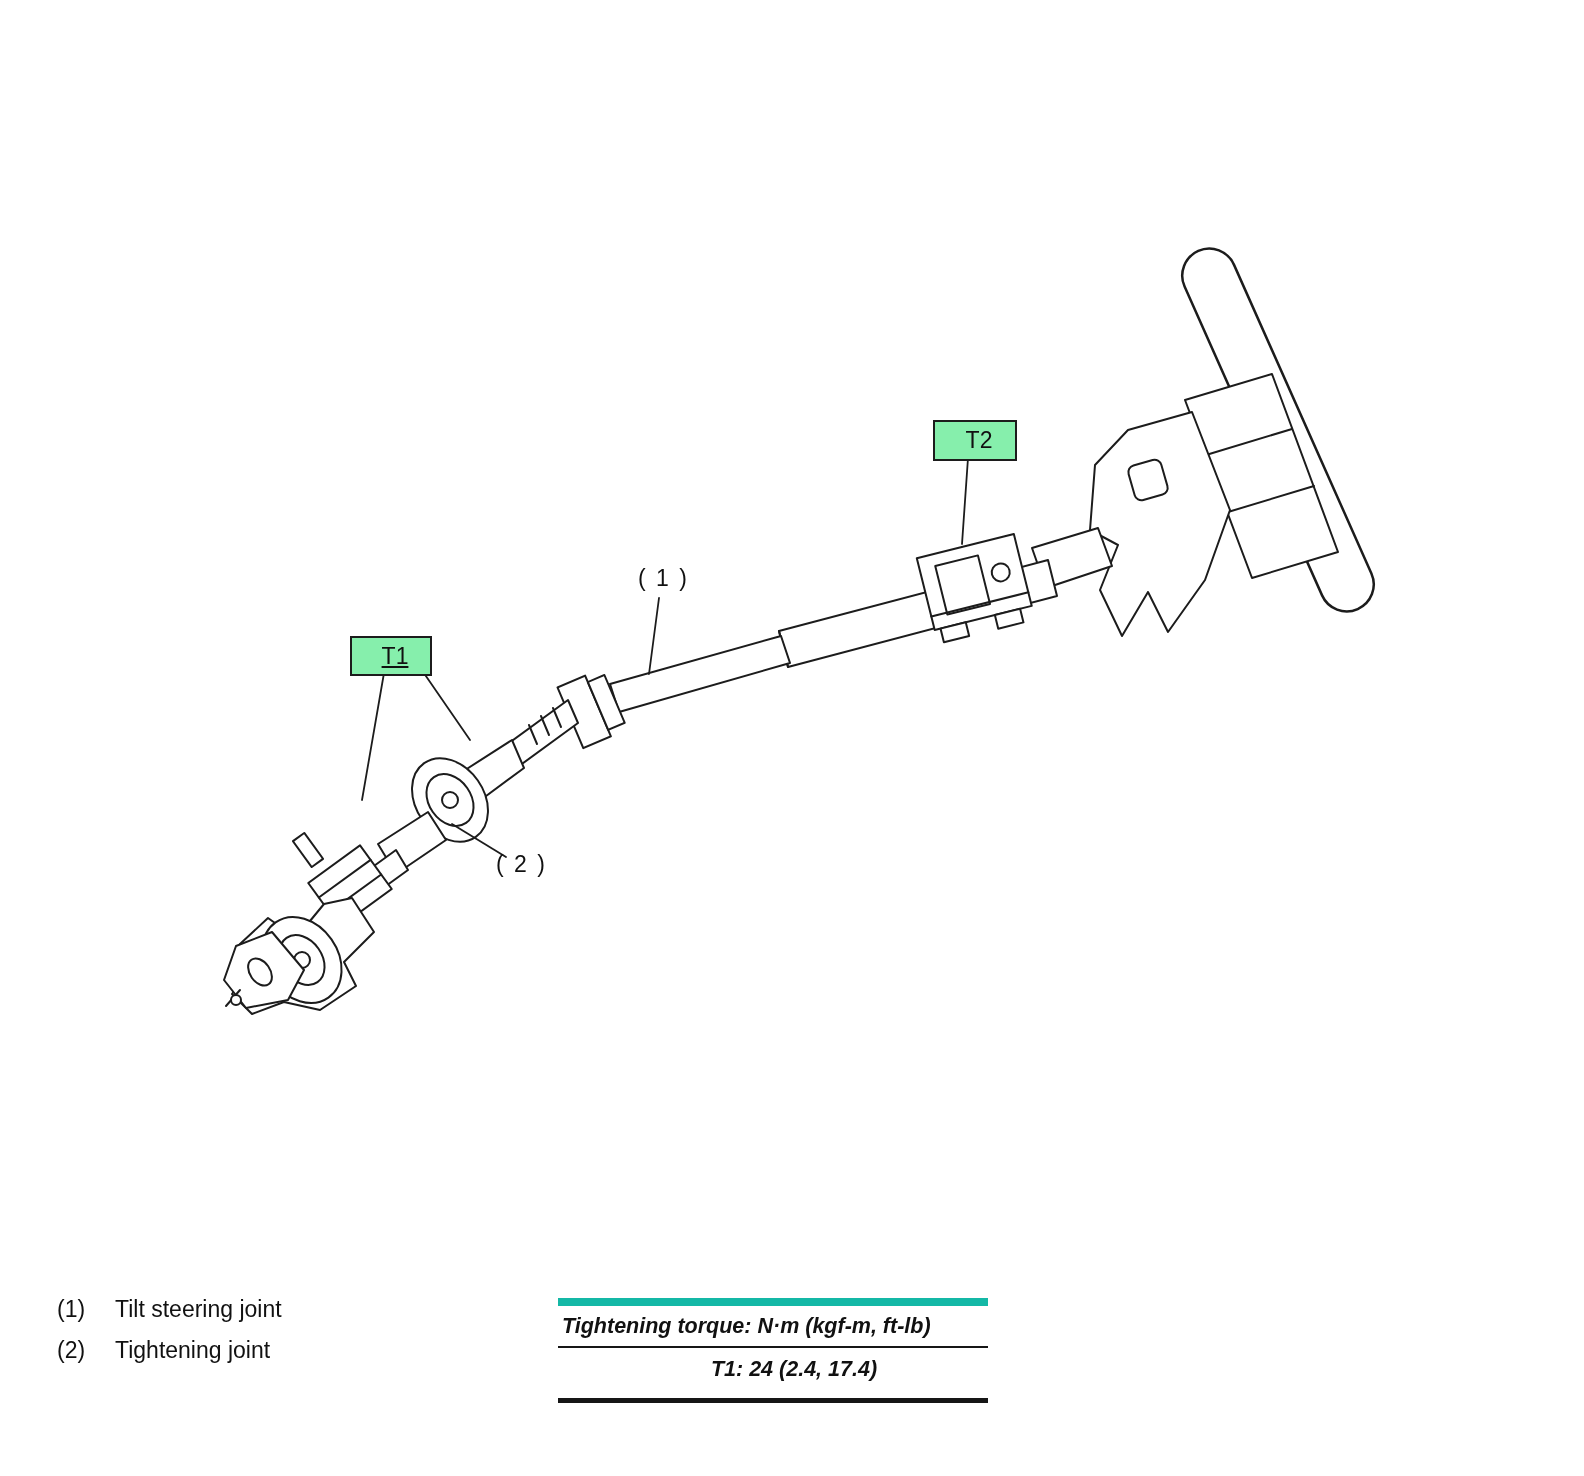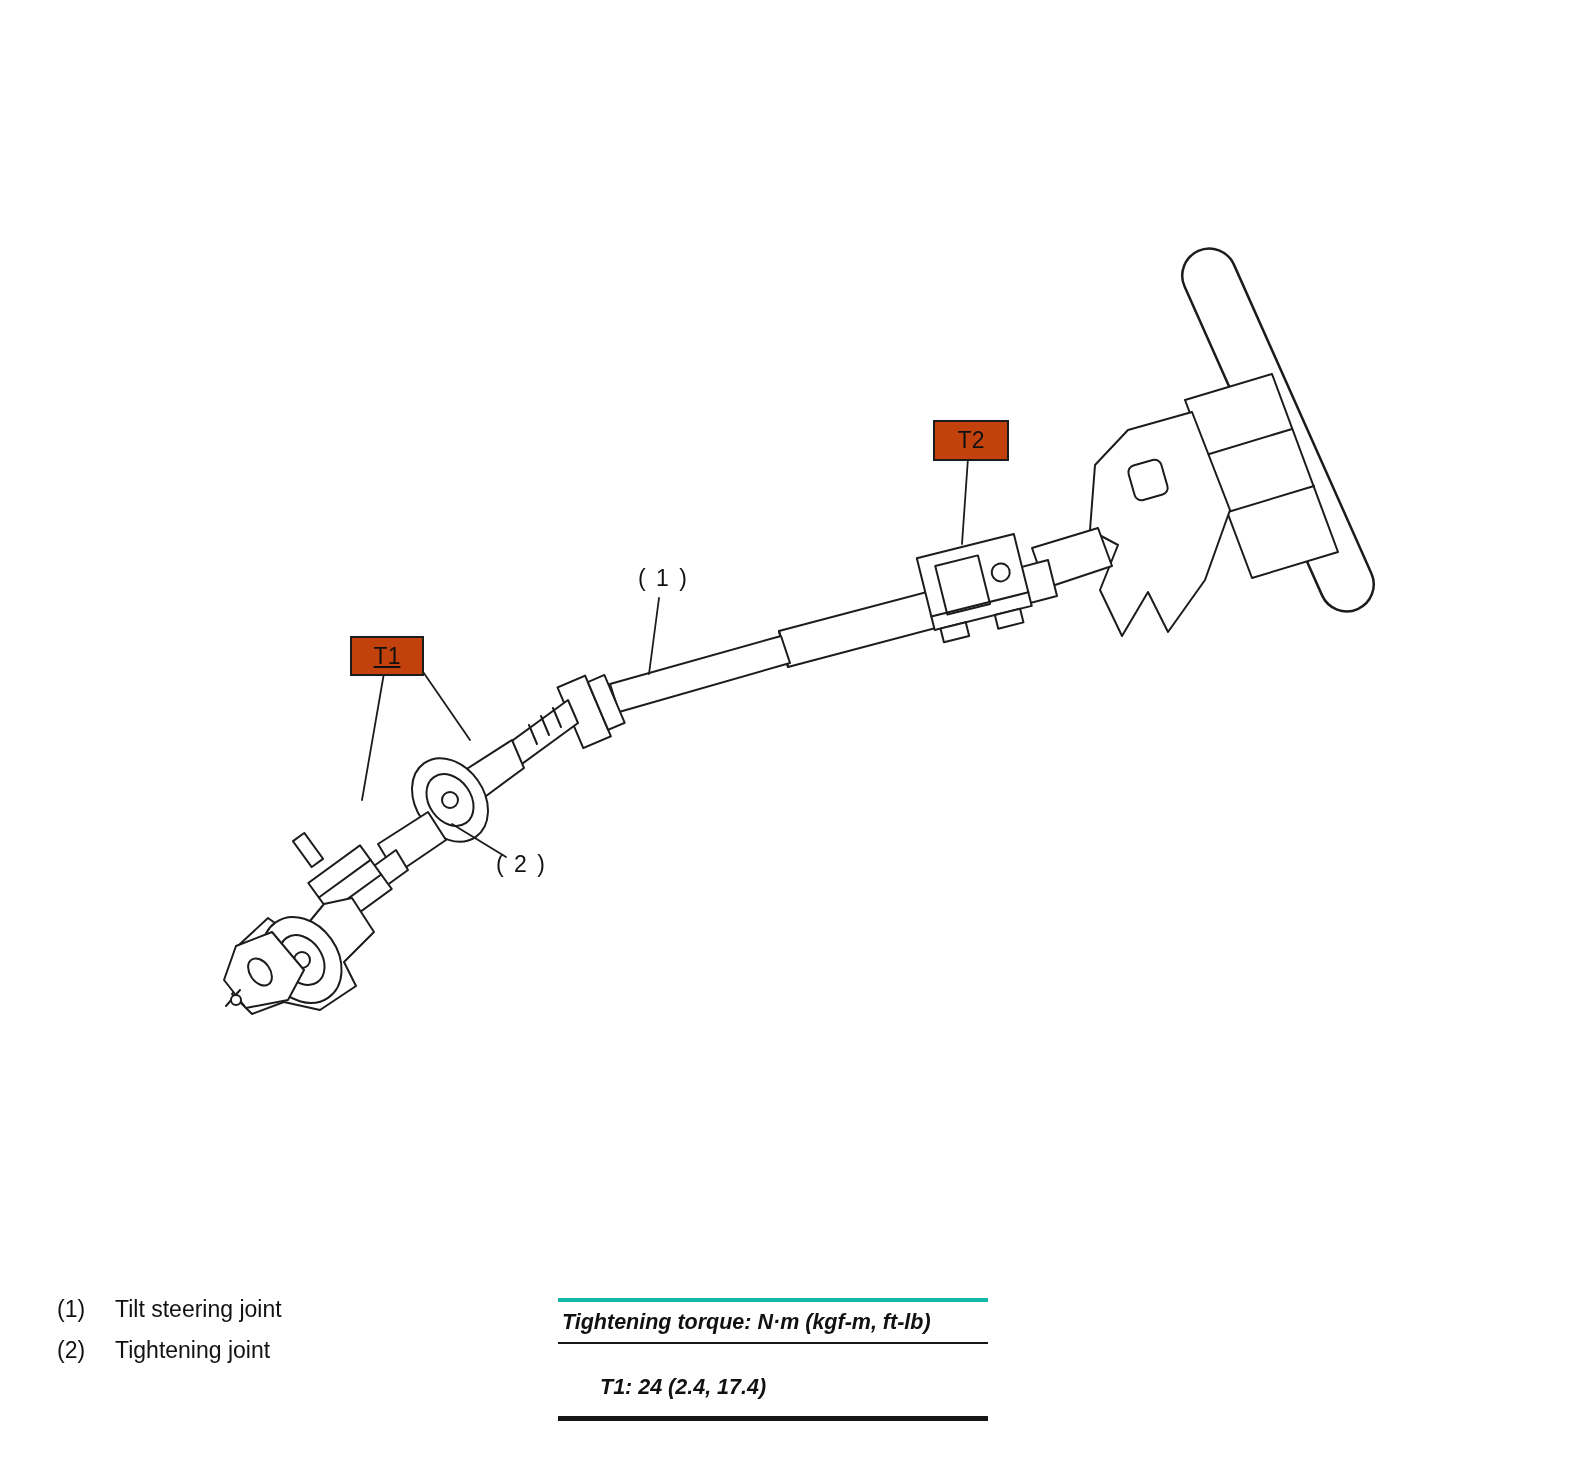--- a/index.html
+++ b/index.html
@@ -10,26 +10,27 @@
     background: #ffffff;
     font-family: "Liberation Sans", sans-serif;
     color: #111;
     overflow: hidden;
   }
   svg.diagram { position: absolute; left: 0; top: 0; }
 
   .callout-box {
     position: absolute;
     border: 2px solid #1c1c1c;
-    background: #c2410c;
+    background: #86efac;
     display: flex;
     align-items: center;
     justify-content: center;
     font-size: 23px;
     color: #111;
+    padding-left: 8px;
   }
   .ref-label {
     position: absolute;
     font-size: 23px;
     letter-spacing: 2px;
     white-space: nowrap;
   }
 
   .legend {
     position: absolute;
@@ -39,31 +40,31 @@
   }
   .legend-row { display: flex; margin-bottom: 14px; }
   .legend-ref { width: 58px; }
   .legend-label { }
 
   .torque-panel {
     position: absolute;
     left: 558px;
     top: 1298px;
     width: 430px;
-    border-top: 4px solid #14b8a6;
+    border-top: 8px solid #14b8a6;
     border-bottom: 5px solid #161616;
     font-size: 21.5px;
     font-weight: bold;
     font-style: italic;
   }
   .torque-title {
     padding: 8px 2px 7px 4px;
     border-bottom: 2px solid #161616;
   }
-  .torque-rows { padding: 24px 0 10px 0; }
+  .torque-rows { padding: 2px 0 10px 0; text-align: center; }
   .torque-row {
     padding-left: 42px;
     line-height: 38px;
     white-space: nowrap;
   }
 </style>
 </head>
 <body>
 
 <div class="canvas">

